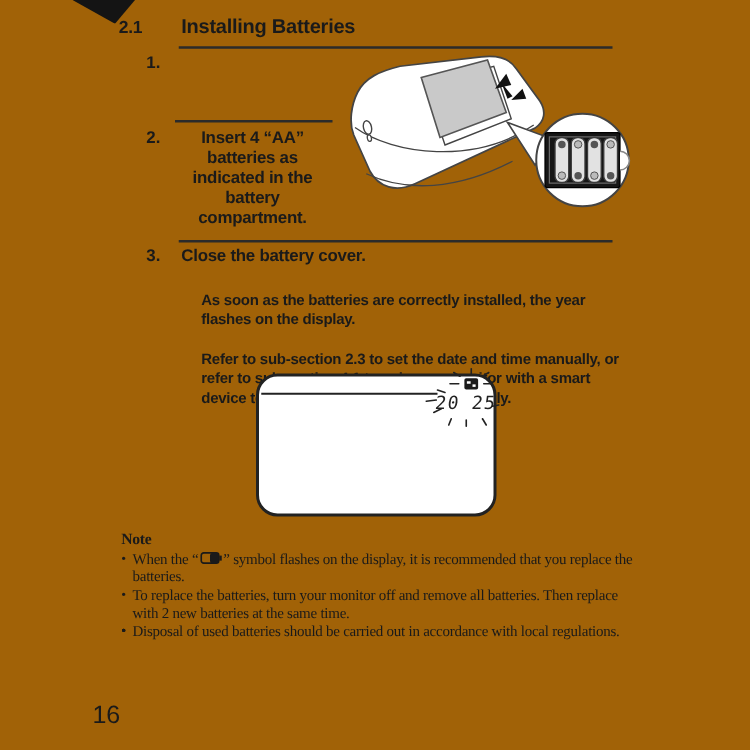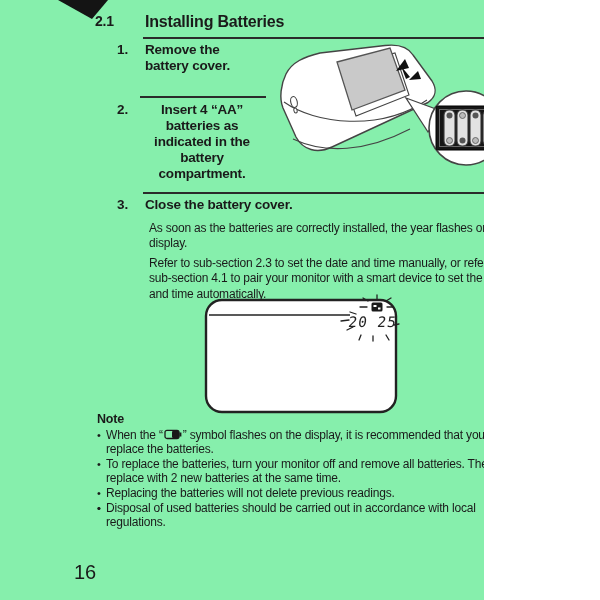--- a/index.html
+++ b/index.html
@@ -1,17 +1,17 @@
 <!DOCTYPE html>
 <html><head>
 <meta charset="utf-8">
 <style>
   html,body{margin:0;padding:0;background:#fff;}
   .page{
-    position:relative;width:484px;height:600px;background:#86efac;overflow:hidden;
+    position:relative;width:600px;height:600px;background:#a16207;overflow:hidden;
     font-family:"Liberation Sans",sans-serif;color:#1a1a1a;
   }
   .corner-tab{
     position:absolute;left:58px;top:0;width:50px;height:19px;background:#141414;
     clip-path:polygon(0 0,100% 0,68% 100%);
   }
   .abs{position:absolute;}
   .sec-num{position:absolute;left:95px;top:13px;font-size:14px;font-weight:bold;letter-spacing:-0.2px;}
   .sec-title{position:absolute;left:145px;top:13px;font-size:16px;font-weight:bold;letter-spacing:-0.2px;}
   .rule{position:absolute;height:2px;background:#2b2b2b;}
@@ -20,42 +20,41 @@
   .rule-3{left:143px;top:192px;width:347px;}
   .step-num{position:absolute;width:24px;text-align:left;font-size:13.5px;font-weight:bold;}
   .step-title{position:absolute;left:145px;font-size:13.5px;font-weight:bold;line-height:16px;letter-spacing:-0.2px;}
   .n1{left:117px;top:42px;} .t1{top:42px;width:106px;}
   .n2{left:117px;top:102px;} .t2{top:102px;width:114px;text-align:center;}
   .n3{left:117px;top:197px;} .t3{top:197px;width:320px;}
   .step-body{
     position:absolute;left:145px;top:217px;width:368px;
     font-size:12px;line-height:15.4px;letter-spacing:-0.2px;
   }
-  .step-body p{margin:4px;}
-  .note{position:absolute;left:97px;top:412px;width:412px;font-size:12px;line-height:14.6px;letter-spacing:-0.2px;}
+  .step-body p{margin:16px;font-weight:bold;}
+  .note{position:absolute;left:97px;top:424px;width:412px;font-size:12px;line-height:14.6px;letter-spacing:-0.2px;font-family:Liberation Serif, serif;}
   .note-heading{font-weight:bold;font-size:12.5px;margin-bottom:1px;}
   .note-item{position:relative;padding-left:9px;}
   .note-item .marker{position:absolute;left:0;top:0;font-size:11px;}
   .batt-icon-inline{display:inline-block;vertical-align:-1px;margin:0 1px;}
   .page-number{position:absolute;left:74px;top:561px;font-size:20px;letter-spacing:-0.2px;}
   svg text{font-family:"DejaVu Sans Mono",monospace;}
 </style>
 </head>
 <body>
 
 <div class="page">
 
   <div class="corner-tab"></div>
 
   <div class="sec-num">2.1</div>
   <div class="sec-title">Installing Batteries</div>
   <div class="rule rule-1"></div>
 
   <div class="step-num n1">1.</div>
-  <div class="step-title t1">Remove the battery cover.</div>
 
   <div class="rule rule-2"></div>
   <div class="step-num n2">2.</div>
   <div class="step-title t2">Insert 4 “AA” batteries as indicated in the battery compartment.</div>
 
   <div class="rule rule-3"></div>
   <div class="step-num n3">3.</div>
   <div class="step-title t3">Close the battery cover.</div>
 
   <div class="step-body">
@@ -137,21 +136,21 @@
           <rect x="8" y="1.3" width="7" height="8.2" rx="2" fill="#1a1a1a"></rect>
           <rect x="15.4" y="3.5" width="2" height="4" fill="#1a1a1a"></rect>
         </svg><span>” symbol flashes on the display, it is recommended that you replace the batteries.</span>
     </div>
 
     <div class="note-item">
       <span class="marker">•</span><span>To replace the batteries, turn your monitor off and remove all batteries. Then replace with 2 new batteries at the same time.</span>
     </div>
 
     <div class="note-item">
-      <span class="marker">•</span><span>Replacing the batteries will not delete previous readings.</span>
+      <span class="marker">•</span>
     </div>
 
     <div class="note-item">
       <span class="marker">•</span>
     </div>
 
     <div class="note-item">
       <span class="marker">•</span><span>Disposal of used batteries should be carried out in accordance with local regulations.</span>
     </div>
   </div>

